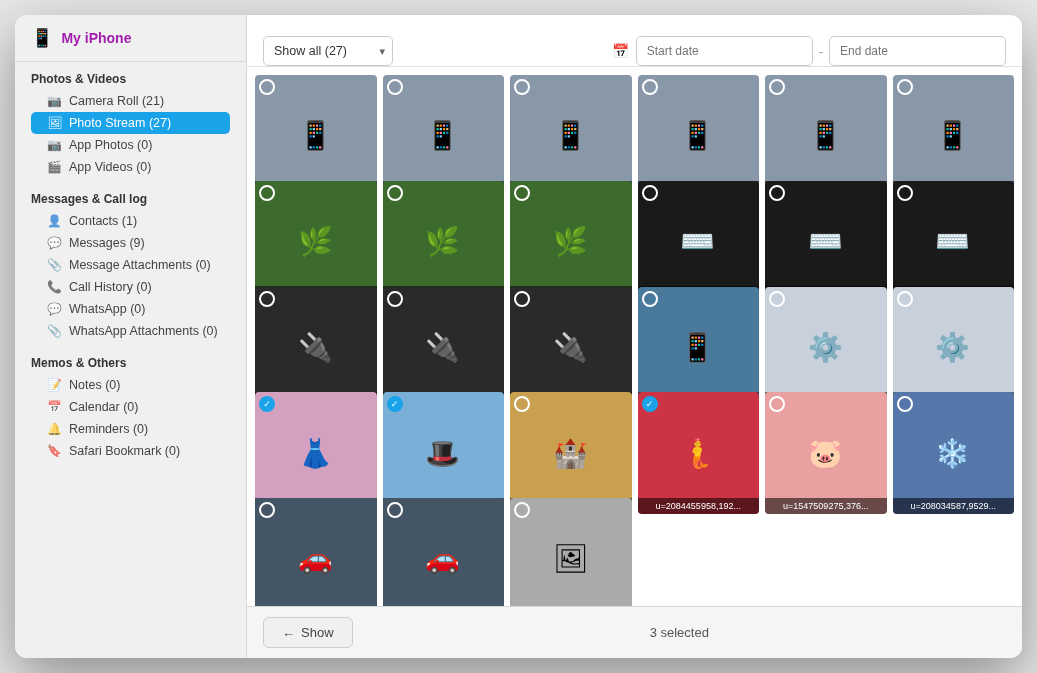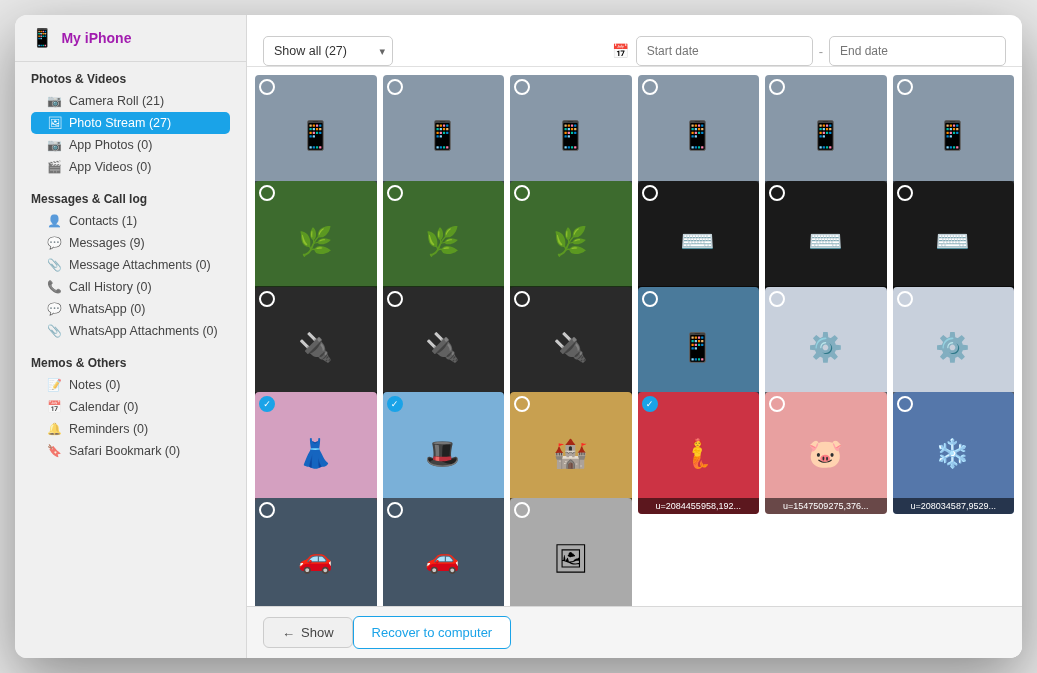--- a/index.html
+++ b/index.html
@@ -523,19 +523,19 @@
             <div class="photo-inner" style="background: rgb(170, 170, 170); font-size: 28px;">🖼</div>
             <div class="thumb-check"></div>
           </div>
         </div>
 
       <div class="bottom-bar">
         <button class="home-btn">
           <span>←</span>
           <span>Show</span>
         </button>
+        <span class="selected-count">3 selected</span>
         <div class="recover-btns">
-          <button class="recover-btn">Recover to computer</button>
         </div>
       </div>
     </div>
   </div>
 </div>
 
 </body></html>

